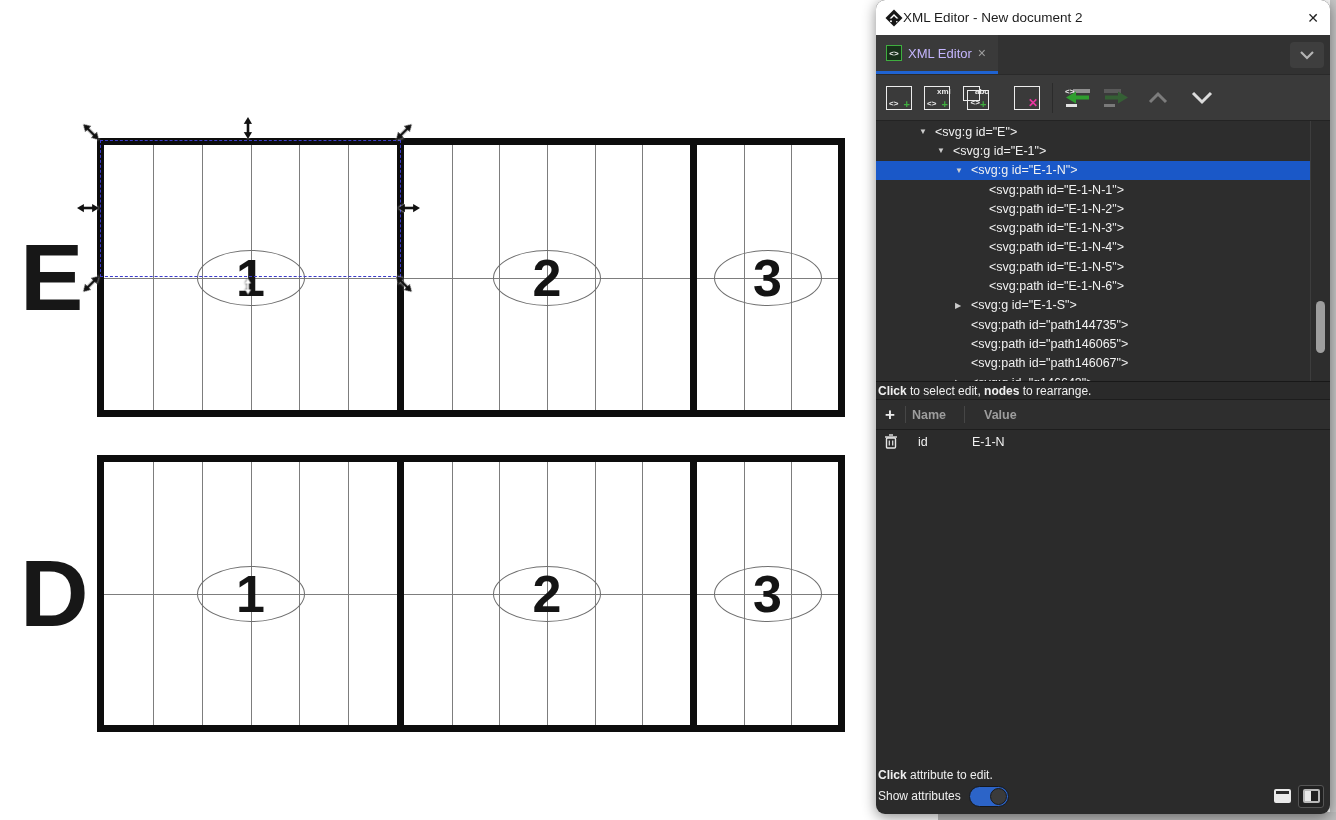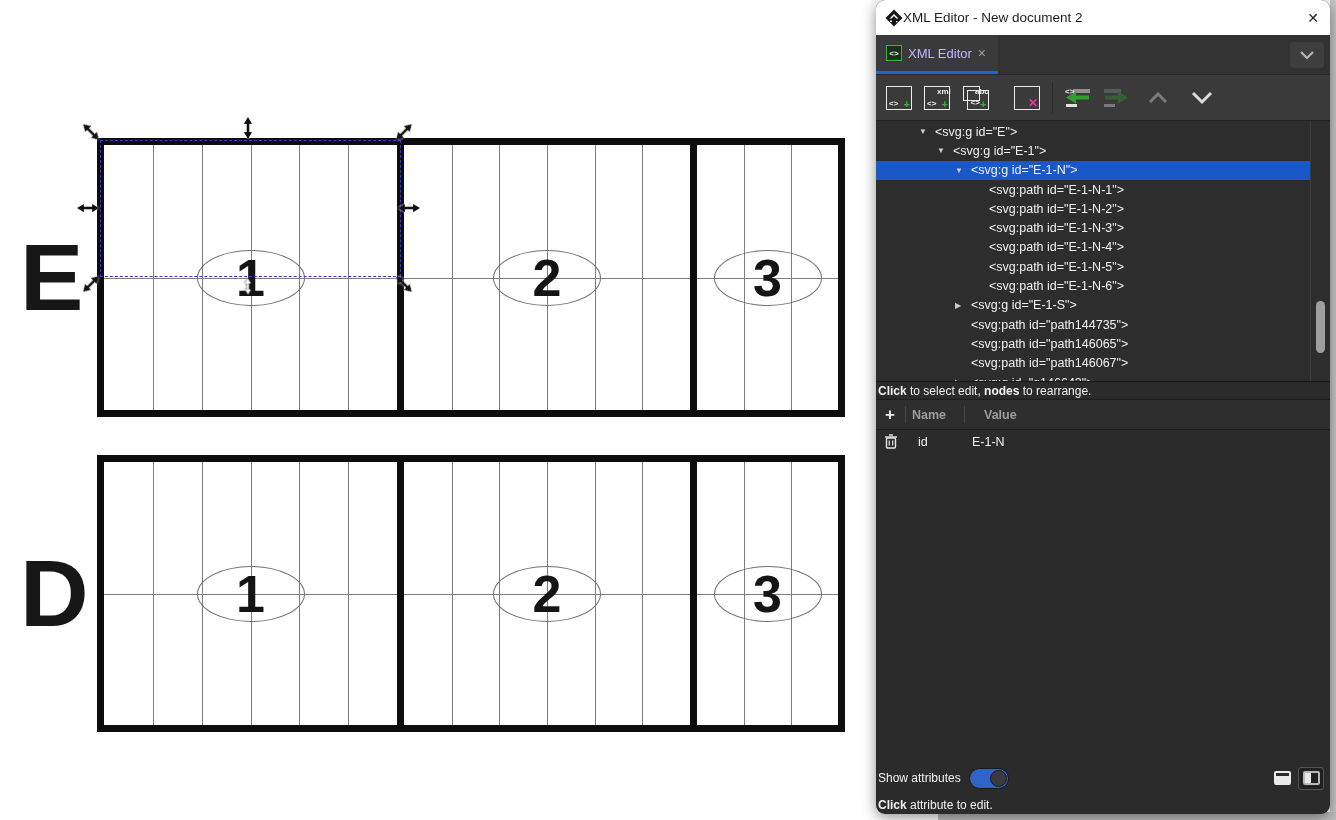--- a/index.html
+++ b/index.html
@@ -431,33 +431,33 @@
             <line x1="5" y1="1" x2="9" y2="1" stroke="#e6e6e6" stroke-width="1.4"></line>
             <line x1="5.3" y1="6.5" x2="5.3" y2="11.5" stroke="#e6e6e6" stroke-width="1.2"></line>
             <line x1="8.7" y1="6.5" x2="8.7" y2="11.5" stroke="#e6e6e6" stroke-width="1.2"></line>
           </svg>
           <span class="aname">id</span>
           <span class="avalue">E-1-N</span>
         </div>
       </div>
     <div id="attr-filler"></div>
 
+    <div id="attr-hint">
+      <b>Click</b><span> attribute to edit.</span>
+    </div>
+
     <div id="footer-row">
       <span id="toggle-label">Show attributes</span>
       <div id="toggle">
           <div class="knob"></div>
         </div>
       <div id="layout-btns">
         <div class="lay-btn">
             <div class="ico-rows"></div>
           </div>
         <div class="lay-btn pressed">
             <div class="ico-cols"></div>
           </div>
       </div>
     </div>
 
-    <div id="attr-hint">
-      <b>Click</b><span> attribute to edit.</span>
-    </div>
-
   </div>
 </div>
 
 </body></html>

